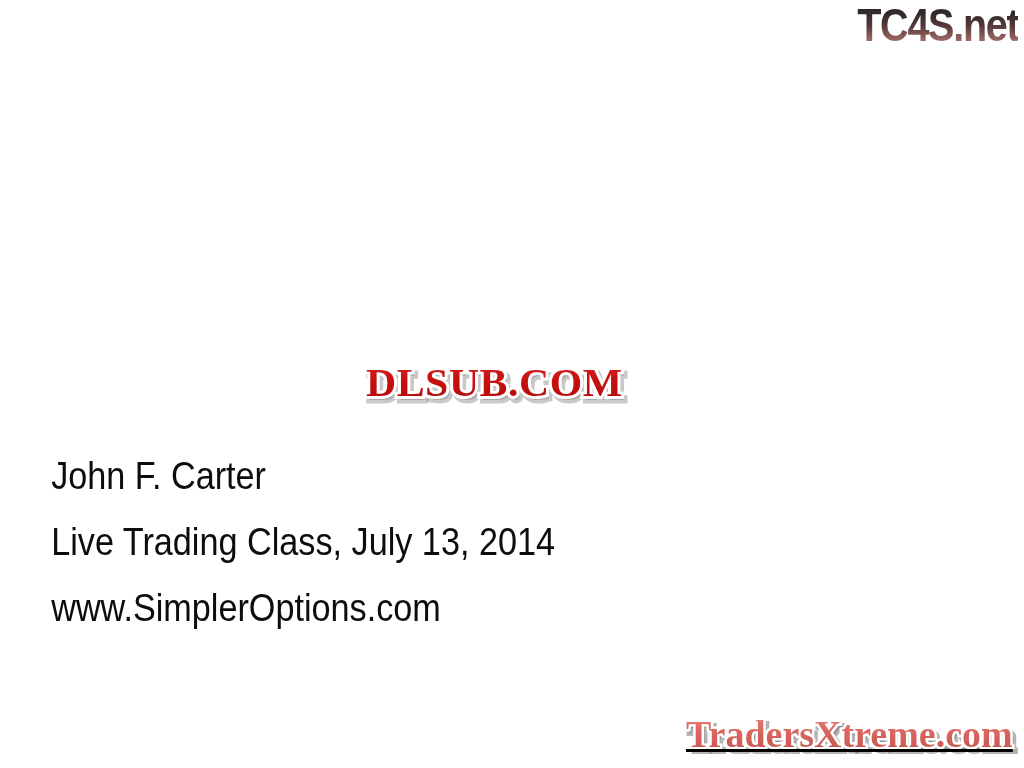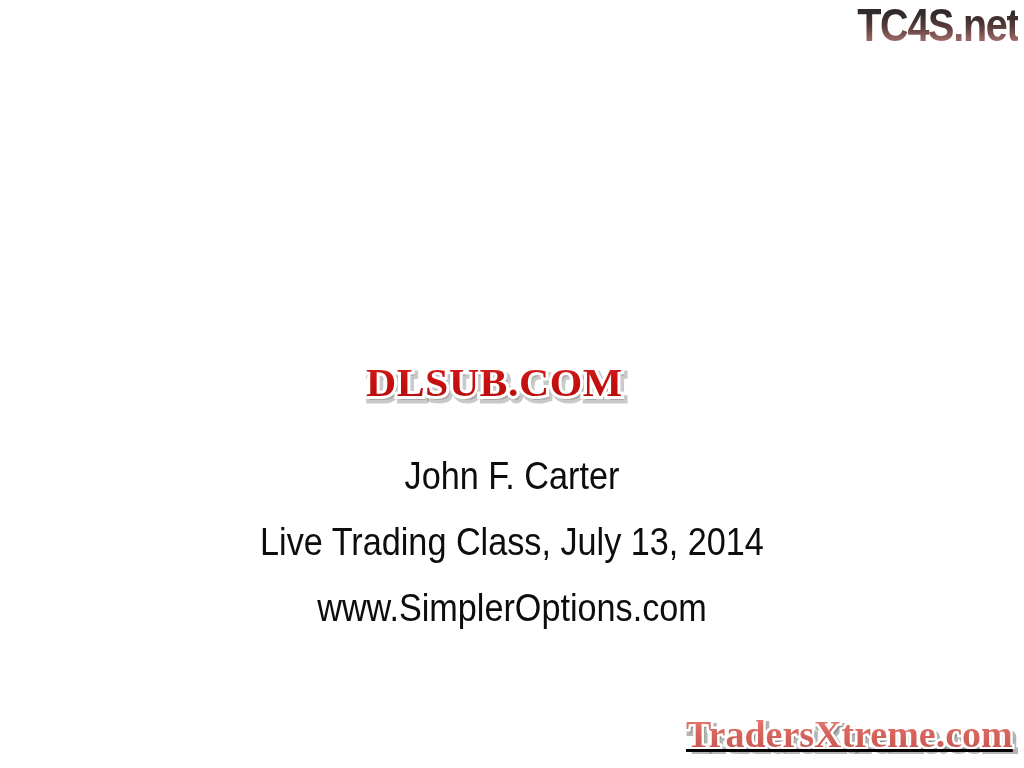--- a/index.html
+++ b/index.html
@@ -36,21 +36,20 @@
     transform-origin: center top;
     white-space: pre-line;
   }
 
   
   #subtitle-block {
     position: absolute;
     left: 0;
     top: 443px;
     width: 1024px;
-    text-align: center;
   }
   .subtitle-line {
     font-family: "Liberation Sans", sans-serif;
     font-size: 38px;
     line-height: 66px;
     font-weight: 400;
     color: #0d0d0d;
     transform: scaleX(0.90);
     transform-origin: center center;
   }

